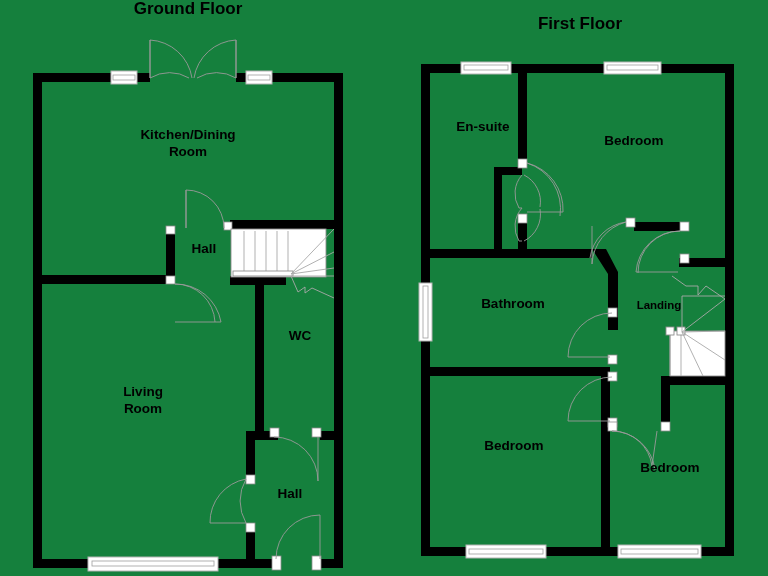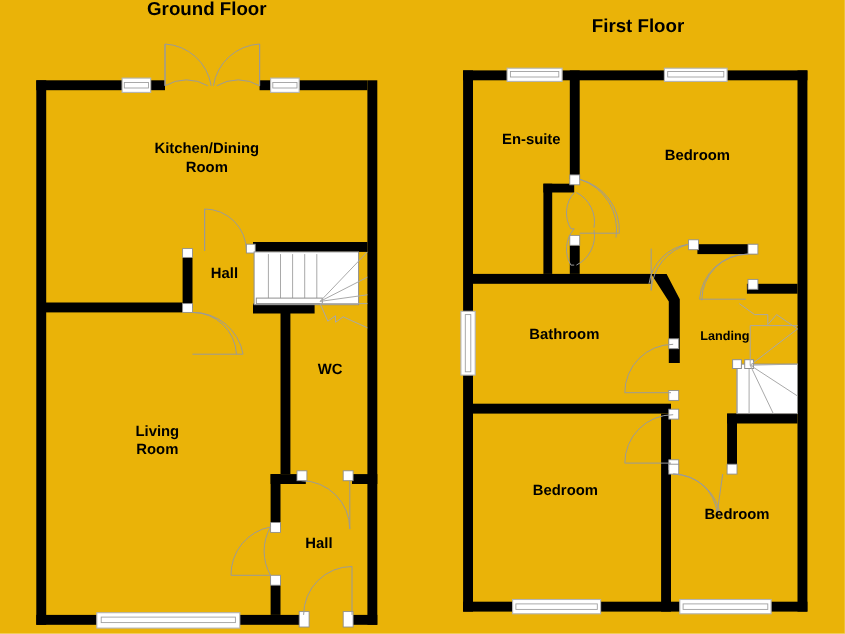--- a/index.html
+++ b/index.html
@@ -10,21 +10,21 @@
   body {
     width: 768px;
     height: 576px;
     overflow: hidden;
     font-family: "Liberation Sans", sans-serif;
   }
   #stage {
     position: relative;
     width: 768px;
     height: 576px;
-    background: #eab308;
+    background: #15803d;
   }
   svg.plan {
     position: absolute;
     top: 0;
     left: 0;
     width: 768px;
     height: 576px;
   }
   .title-text {
     font-family: "Liberation Sans", sans-serif;

